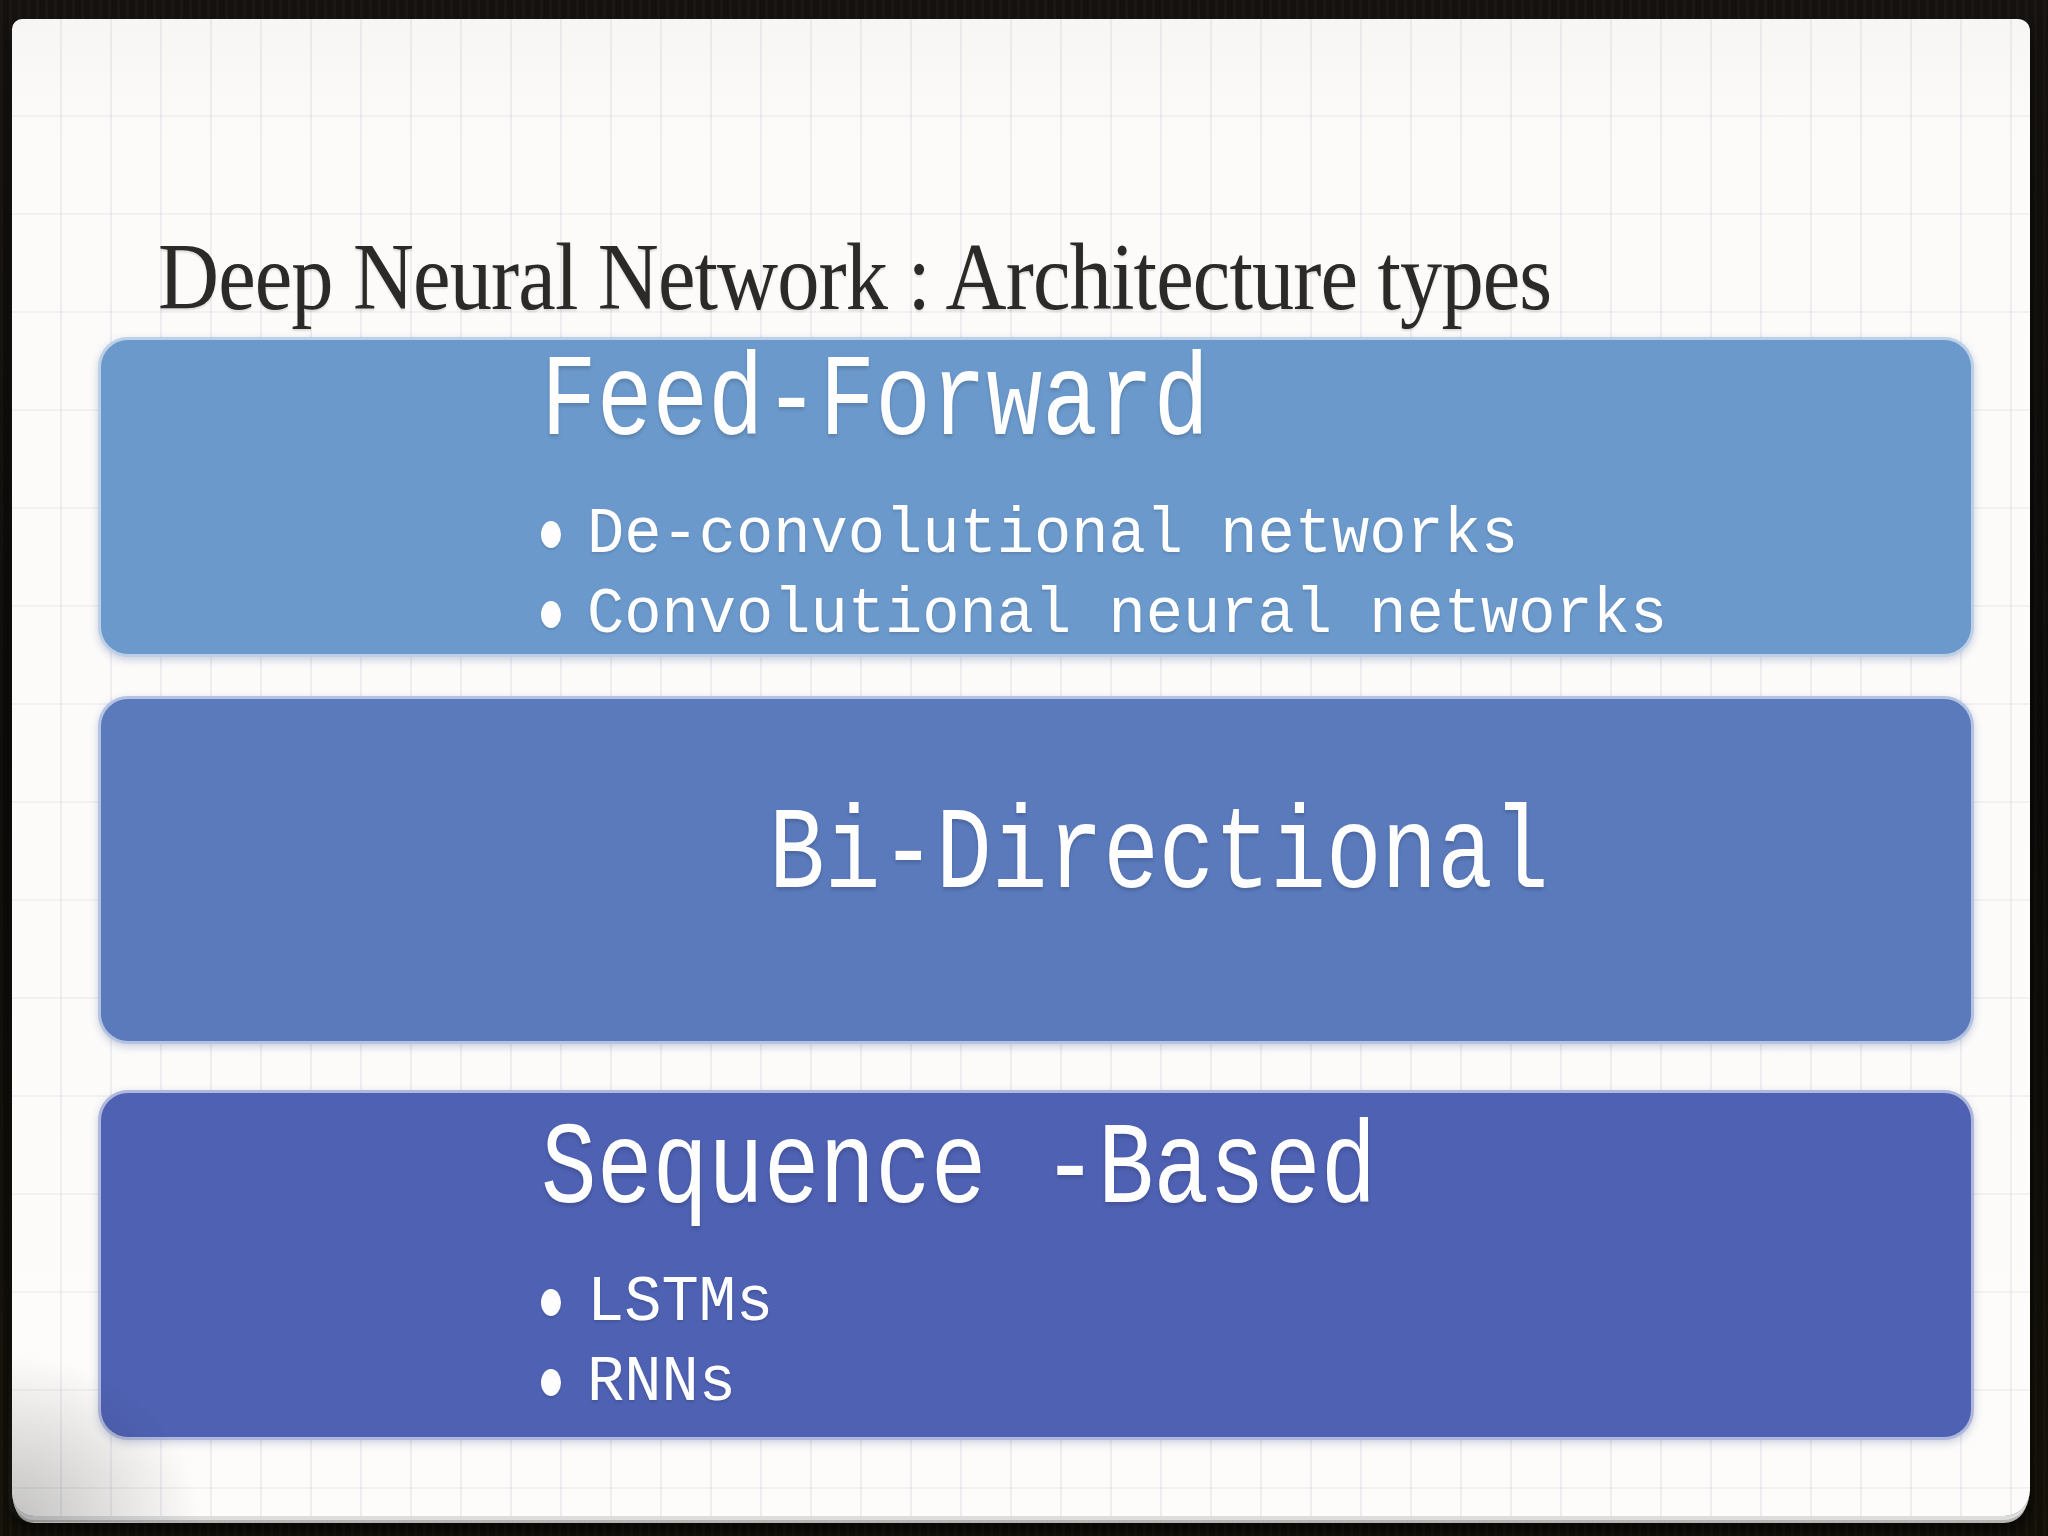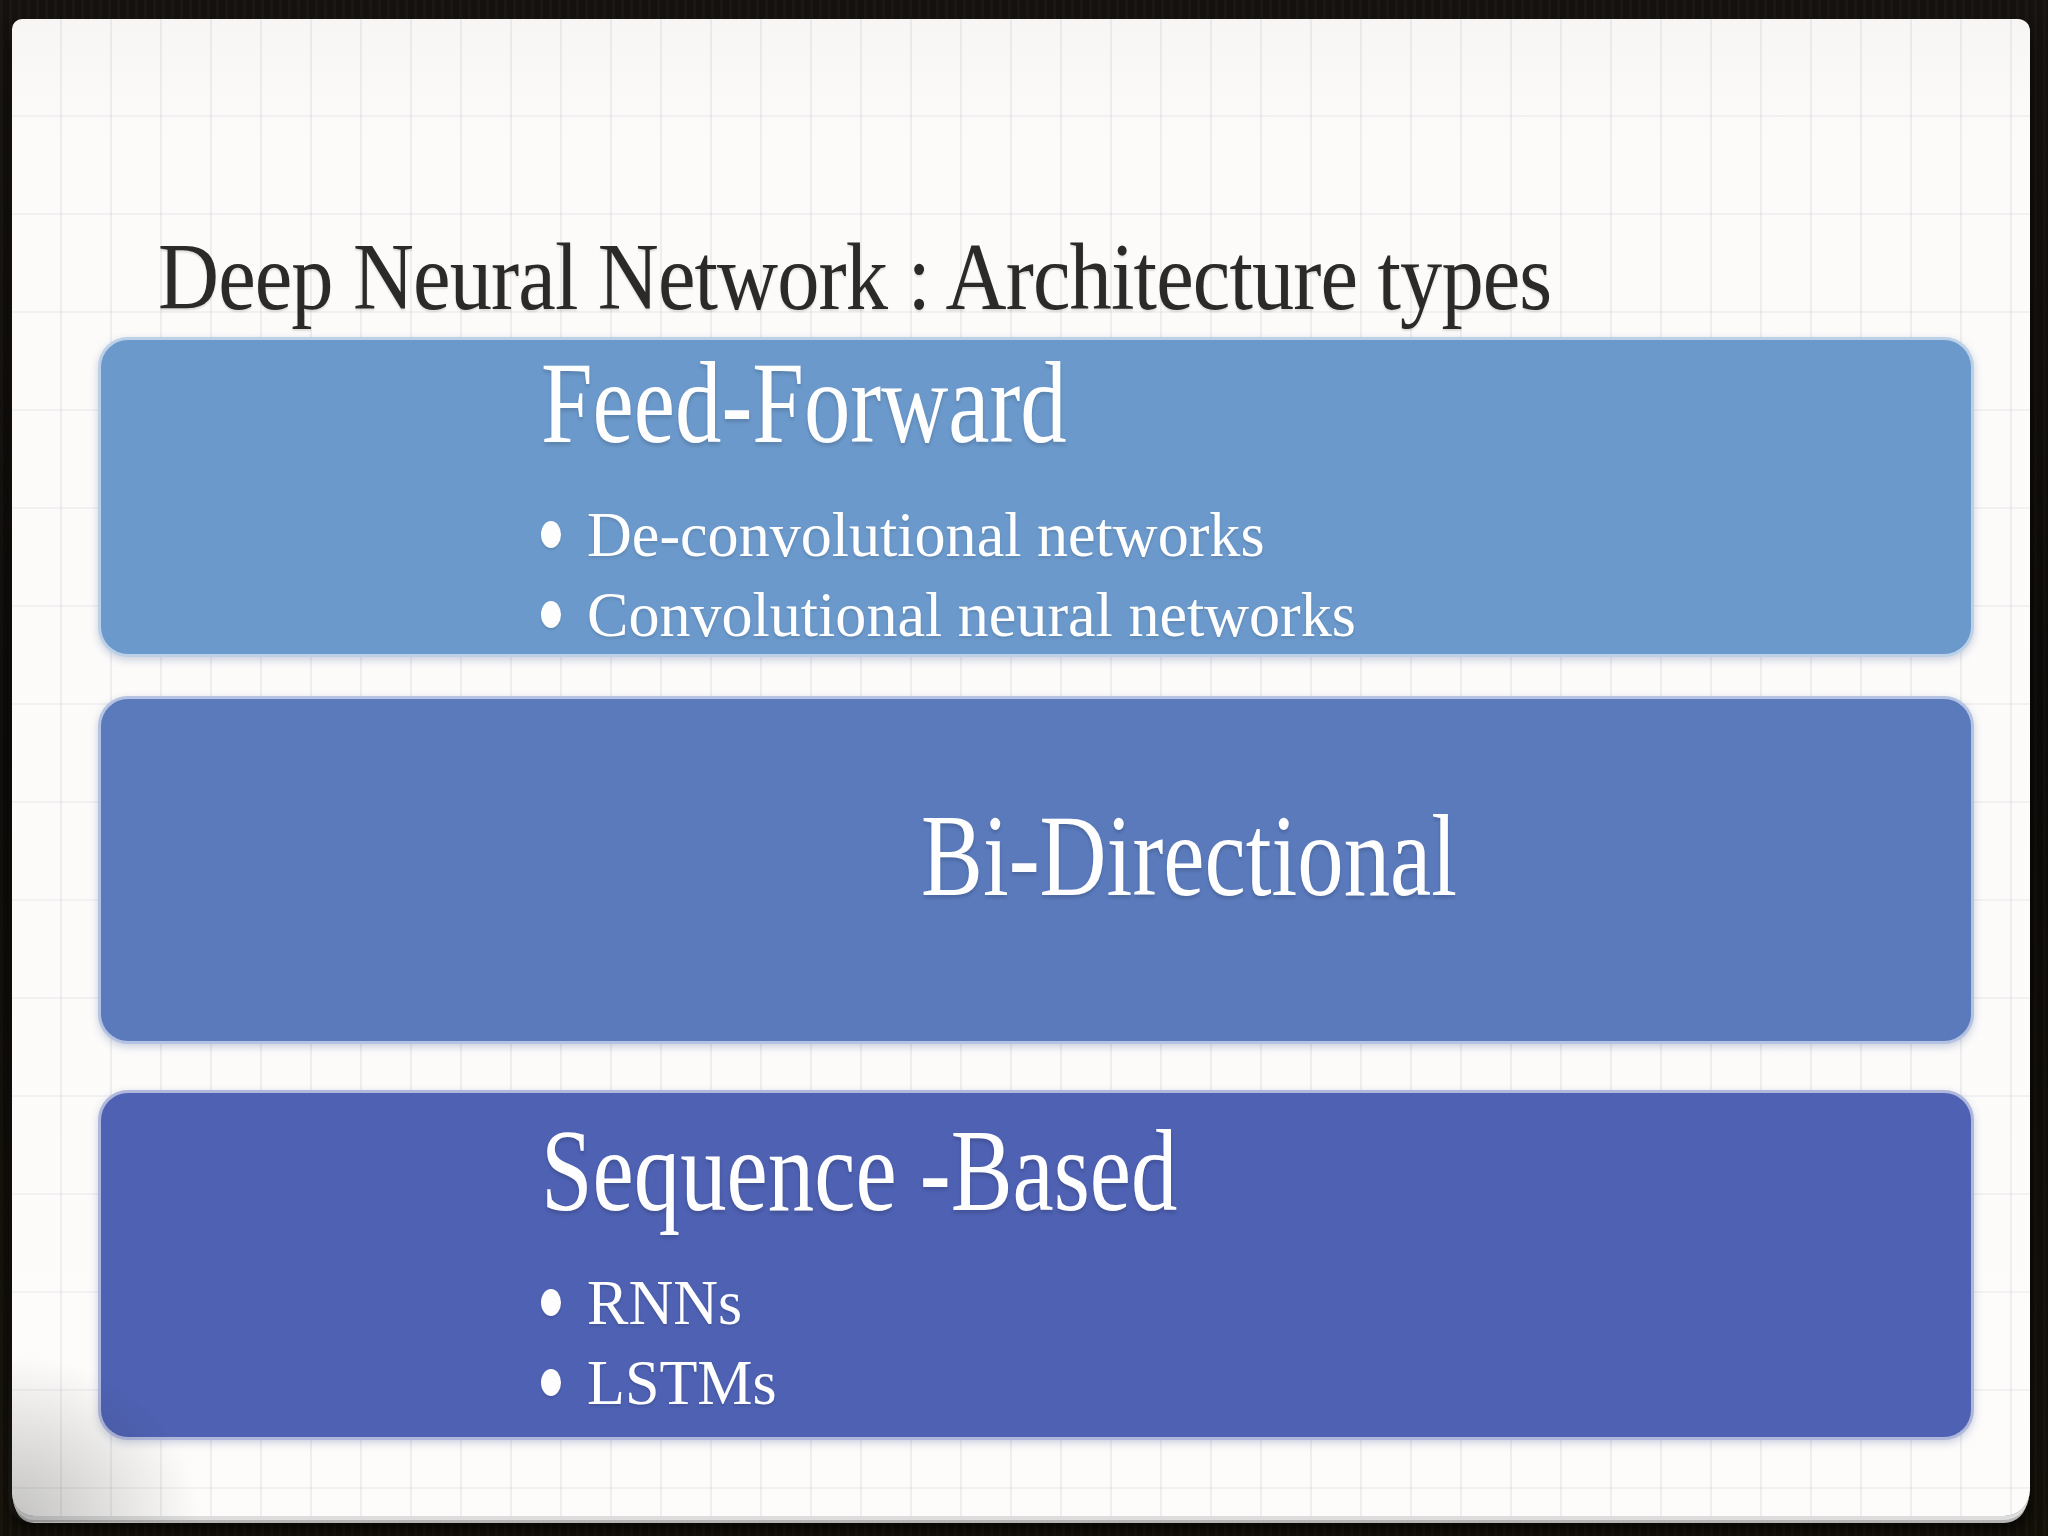--- a/index.html
+++ b/index.html
@@ -54,20 +54,21 @@
     position:absolute;
     left:86px;
     width:1876px;
     border-radius:30px;
     border:3px solid rgba(255,255,255,0.55);
     box-sizing:border-box;
     box-shadow:0 3px 9px rgba(90,110,160,0.30);
     display:flex;
     flex-direction:column;
     justify-content:center;
+    font-family:Liberation Mono, monospace;
   }
   #box-0{ top:318px; height:320px; }
   #box-1{ top:677px; height:348px;align-items:center; }
   #box-2{ top:1063px; height:350px;margin-top:8px; }
 
   .box-content{
     margin-left:440px;
     color:#fefefe;
   }
   .box-heading{
@@ -127,23 +128,23 @@
       <div class="box-content">
         <div class="box-heading">Bi-Directional</div>
       </div>
     </section>
 
     <section class="arch-box" id="box-2" style="background: rgb(78, 97, 178);">
       <div class="box-content">
         <div class="box-heading">Sequence -Based</div>
         <div class="bullet">
           <span class="dot"></span>
-          <span class="bullet-text">RNNs</span>
+          <span class="bullet-text">LSTMs</span>
         </div>
         <div class="bullet">
           <span class="dot"></span>
-          <span class="bullet-text">LSTMs</span>
+          <span class="bullet-text">RNNs</span>
         </div>
       </div>
     </section>
 
   </div>
 </div>
 
 </body></html>

